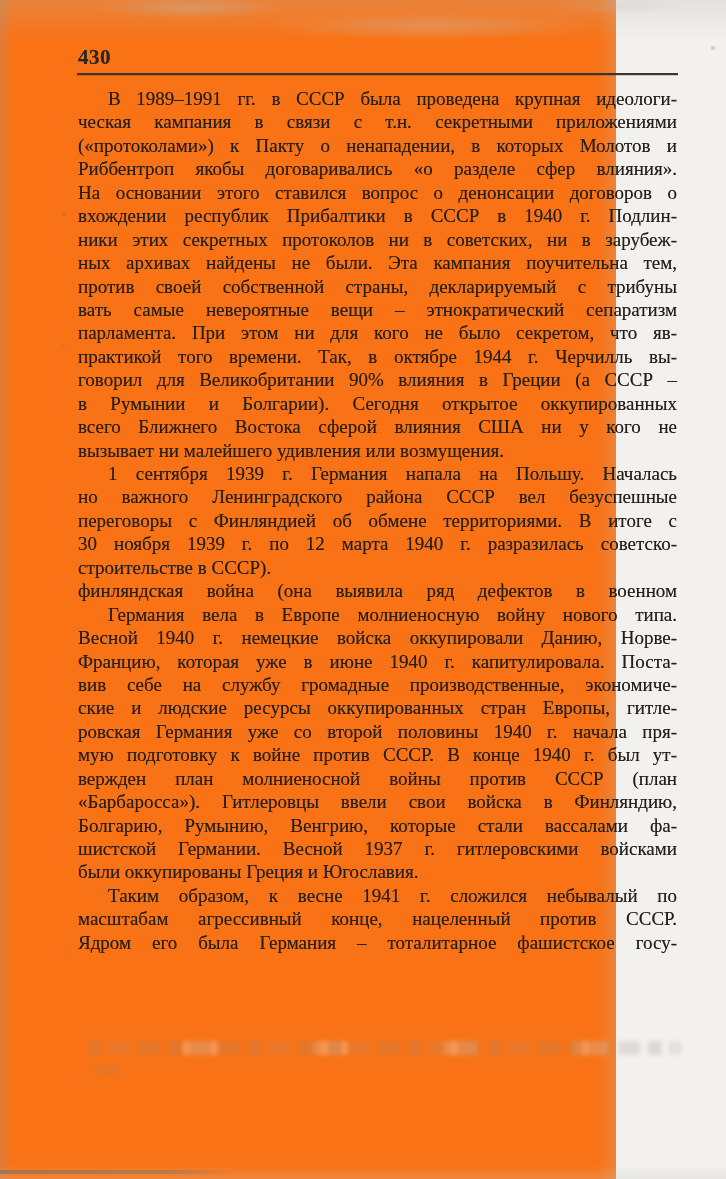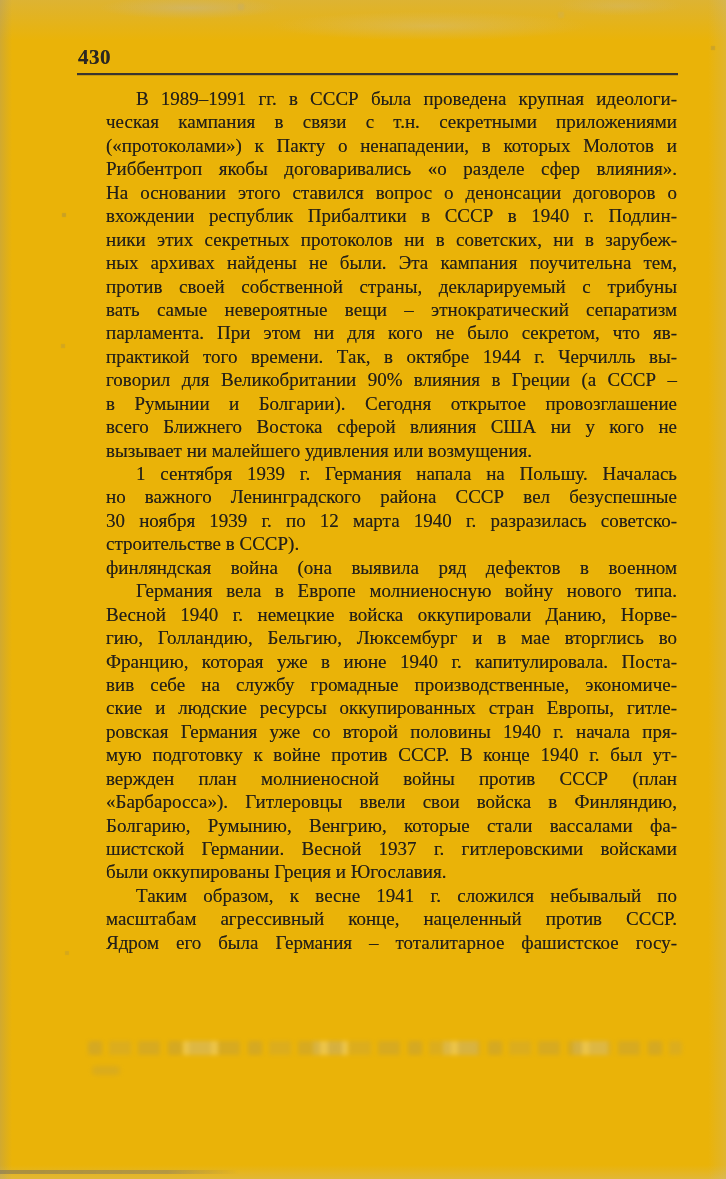--- a/index.html
+++ b/index.html
@@ -8,23 +8,23 @@
     width: 726px;
     height: 1179px;
     overflow: hidden;
   }
   body {
     background: #f3f1ee;
     font-family: "Liberation Serif", "DejaVu Serif", serif;
   }
   .page {
     position: relative;
-    width: 726px;
+    width: 616px;
     height: 1179px;
-    background: #eab308;
+    background: #f97316;
     color: #242019;
   }
   
   .edge-top {
     position: absolute; left: 0; top: 0; width: 726px; height: 48px;
     background:
       radial-gradient(130px 16px at 190px 8px, rgba(190,184,176,.38), transparent 70%),
       radial-gradient(220px 20px at 430px 26px, rgba(200,195,188,.30), transparent 72%),
       radial-gradient(90px 14px at 620px 6px, rgba(195,190,182,.22), transparent 70%),
       linear-gradient(180deg, rgba(185,180,172,.26), rgba(185,180,172,0) 85%);
@@ -62,21 +62,20 @@
     color: #242019;
     text-shadow: 0 0 .5px rgba(36,32,25,.55);
   }
   .para { margin: 0; padding: 0; }
   .line {
     height: 23.45px;
     line-height: 23.45px;
     text-align: justify;
     text-align-last: justify;
     white-space: normal;
-    margin-left: 28px;
   }
   .line.indent { padding-left: 30px; }
   .line.flush { text-align-last: left; }
   .bi { font-weight: bold; font-style: italic; }
   
   .bleed {
     position: absolute; left: 88px; top: 1041px; width: 594px; height: 14px;
     background:
       repeating-linear-gradient(90deg,
         rgba(138,133,126,.55) 0 14px, transparent 14px 21px,
@@ -135,35 +134,35 @@
         <div class="line">Риббентроп якобы договаривались «о разделе сфер влияния».</div>
         <div class="line">На основании этого ставился вопрос о денонсации договоров о</div>
         <div class="line">вхождении республик Прибалтики в СССР в 1940 г. Подлин-</div>
         <div class="line">ники этих секретных протоколов ни в советских, ни в зарубеж-</div>
         <div class="line">ных архивах найдены не были. Эта кампания поучительна тем,</div>
         <div class="line">против своей собственной страны, декларируемый с трибуны</div>
         <div class="line">вать самые невероятные вещи – этнократический сепаратизм</div>
         <div class="line">парламента. При этом ни для кого не было секретом, что яв-</div>
         <div class="line">практикой того времени. Так, в октябре 1944 г. Черчилль вы-</div>
         <div class="line">говорил для Великобритании 90% влияния в Греции (а СССР –</div>
-        <div class="line">в Румынии и Болгарии). Сегодня открытое провозглашение</div>
+        <div class="line">в Румынии и Болгарии). Сегодня открытое оккупированных</div>
         <div class="line">всего Ближнего Востока сферой влияния США ни у кого не</div>
         <div class="line flush">вызывает ни малейшего удивления или возмущения.</div>
       </div>
       <div class="para">
         <div class="line indent">1 сентября 1939 г. Германия напала на Польшу. Началась</div>
         <div class="line">но важного Ленинградского района СССР вел безуспешные</div>
+        <div class="line">переговоры с Финляндией об обмене территориями. В итоге с</div>
         <div class="line">30 ноября 1939 г. по 12 марта 1940 г. разразилась советско-</div>
         <div class="line flush">строительстве в СССР).</div>
         <div class="line">финляндская война (она выявила ряд дефектов в военном</div>
       </div>
       <div class="para">
         <div class="line indent">Германия вела в Европе молниеносную войну нового типа.</div>
         <div class="line">Весной 1940 г. немецкие войска оккупировали Данию, Норве-</div>
-        <div class="line">гию, Голландию, Бельгию, Люксембург и в мае вторглись во</div>
         <div class="line">Францию, которая уже в июне 1940 г. капитулировала. Поста-</div>
         <div class="line">вив себе на службу громадные производственные, экономиче-</div>
         <div class="line">ские и людские ресурсы оккупированных стран Европы, гитле-</div>
         <div class="line">ровская Германия уже со второй половины 1940 г. начала пря-</div>
         <div class="line">мую подготовку к войне против СССР. В конце 1940 г. был ут-</div>
         <div class="line">вержден план молниеносной войны против СССР (план</div>
         <div class="line">«Барбаросса»). Гитлеровцы ввели свои войска в Финляндию,</div>
         <div class="line">Болгарию, Румынию, Венгрию, которые стали вассалами фа-</div>
         <div class="line">шистской Германии. Весной 1937 г. гитлеровскими войсками</div>
         <div class="line flush">были оккупированы Греция и Югославия.</div>

